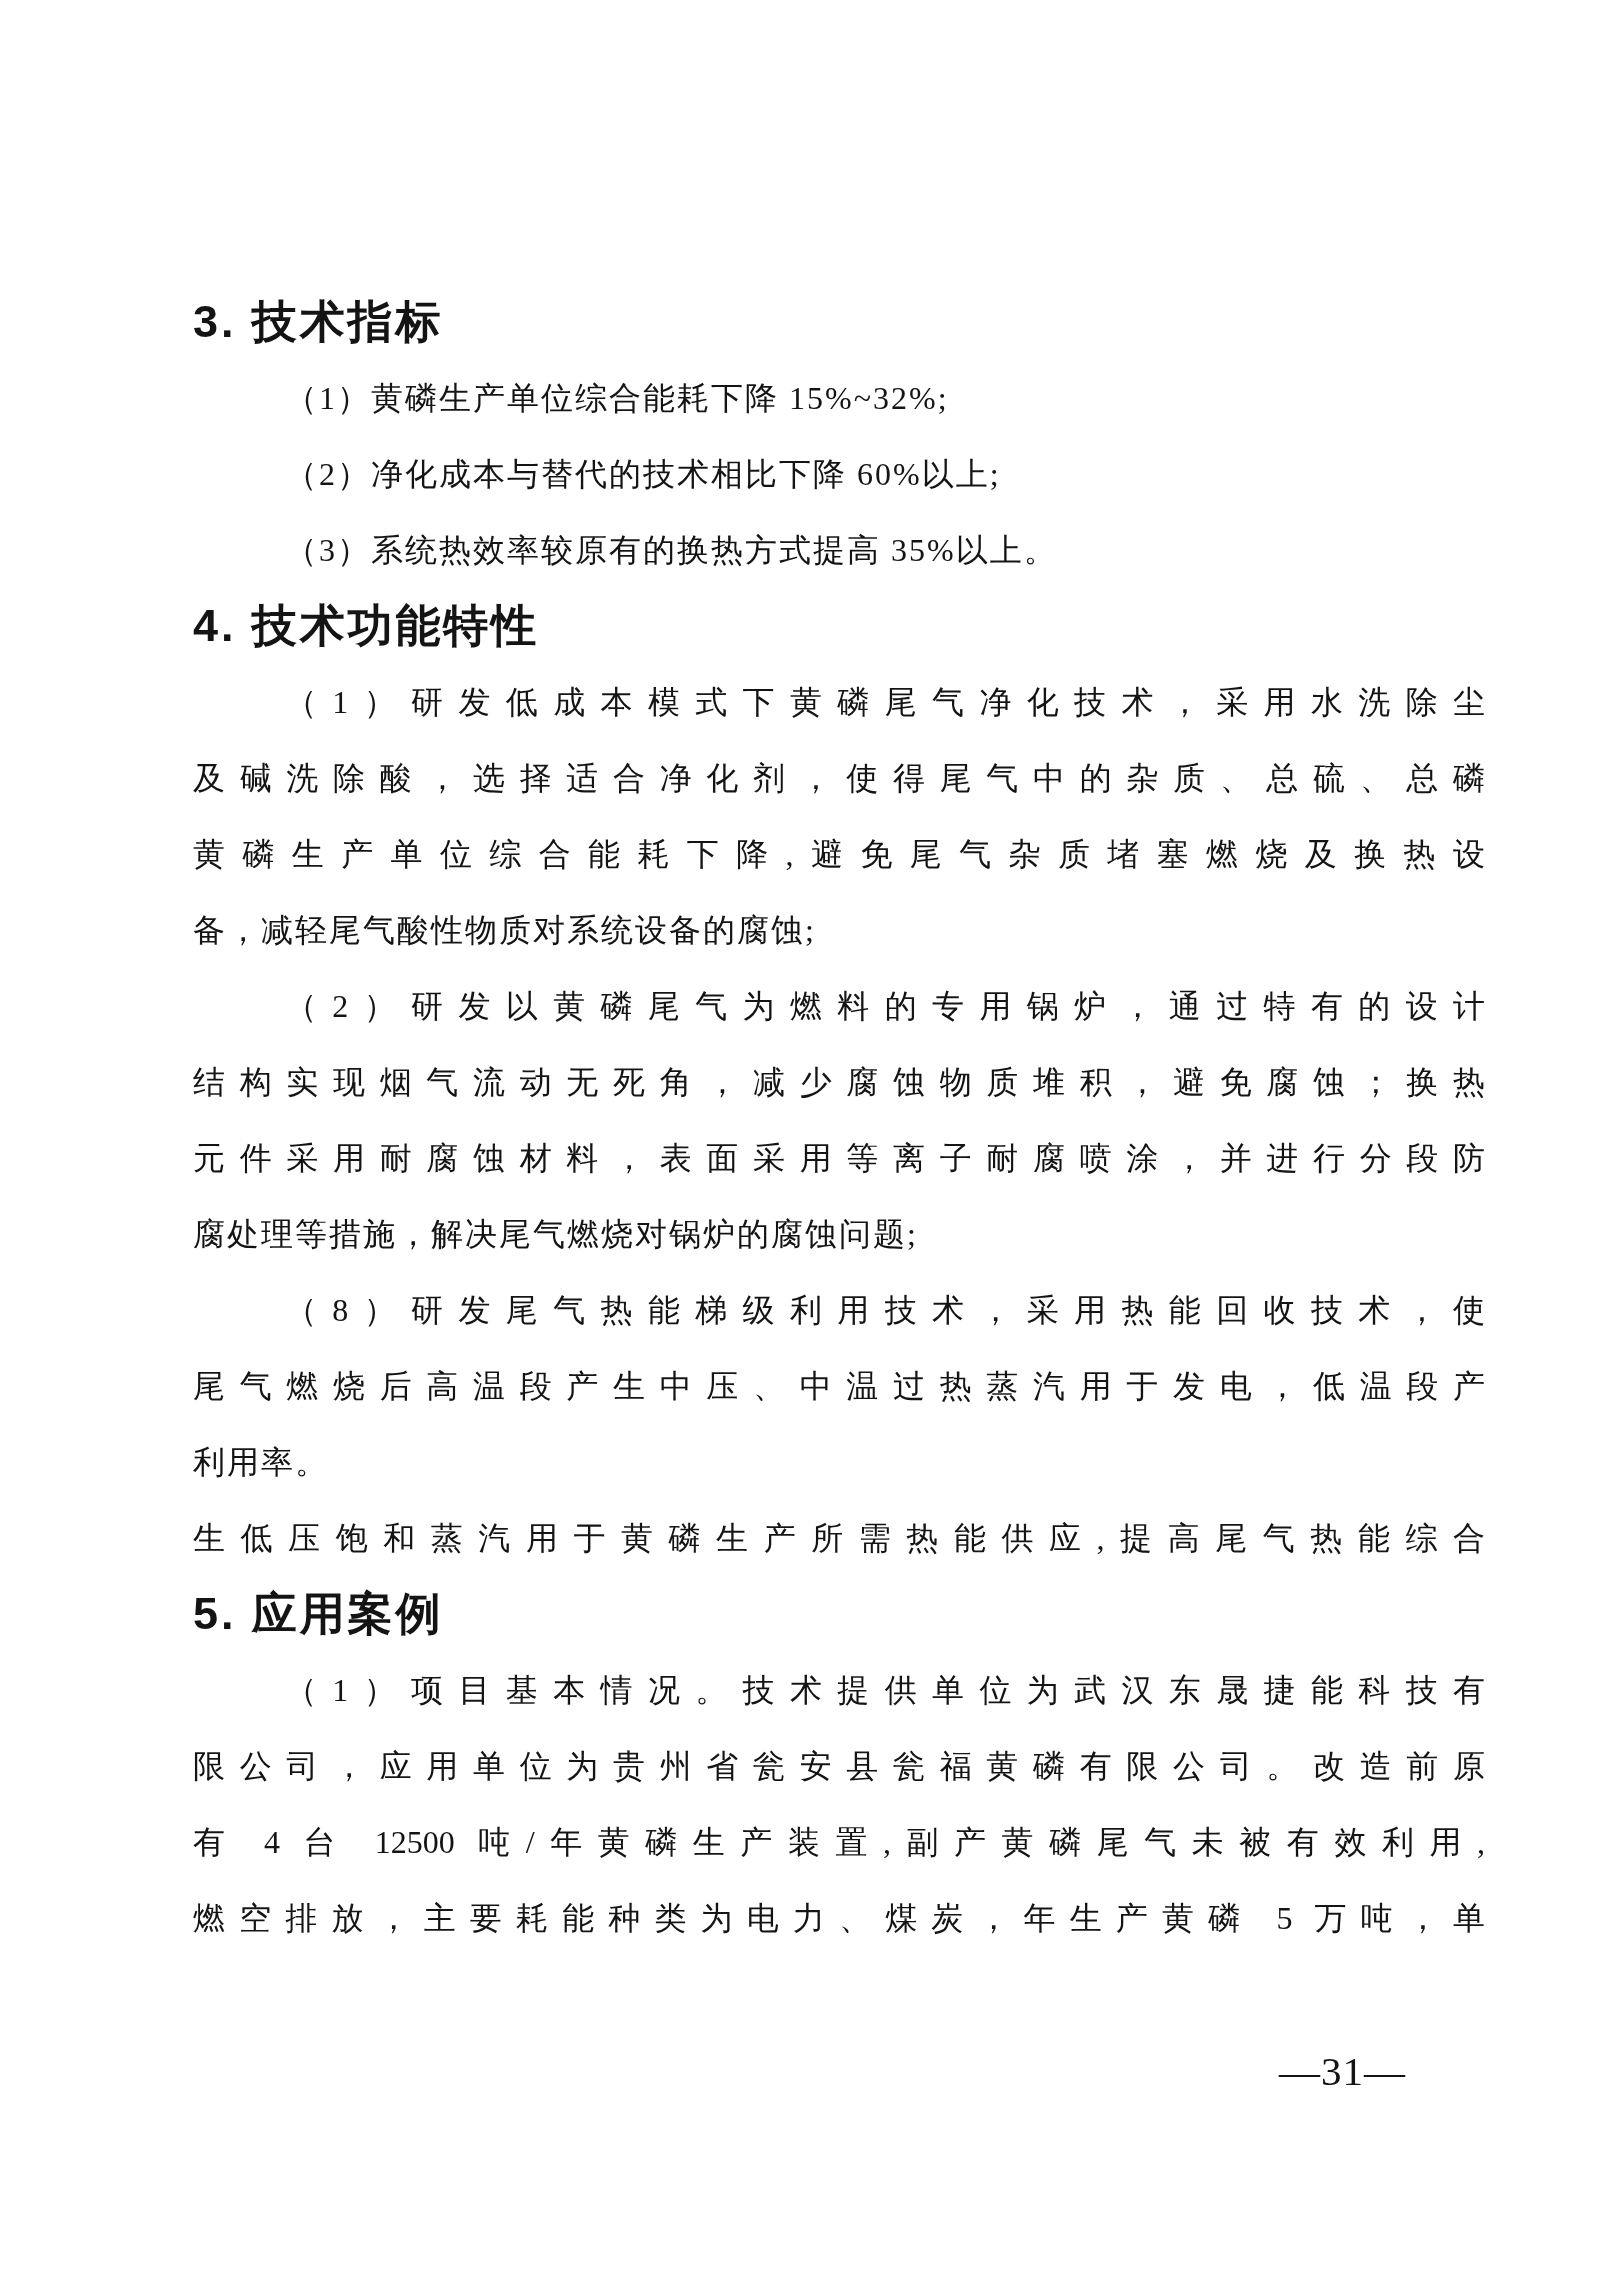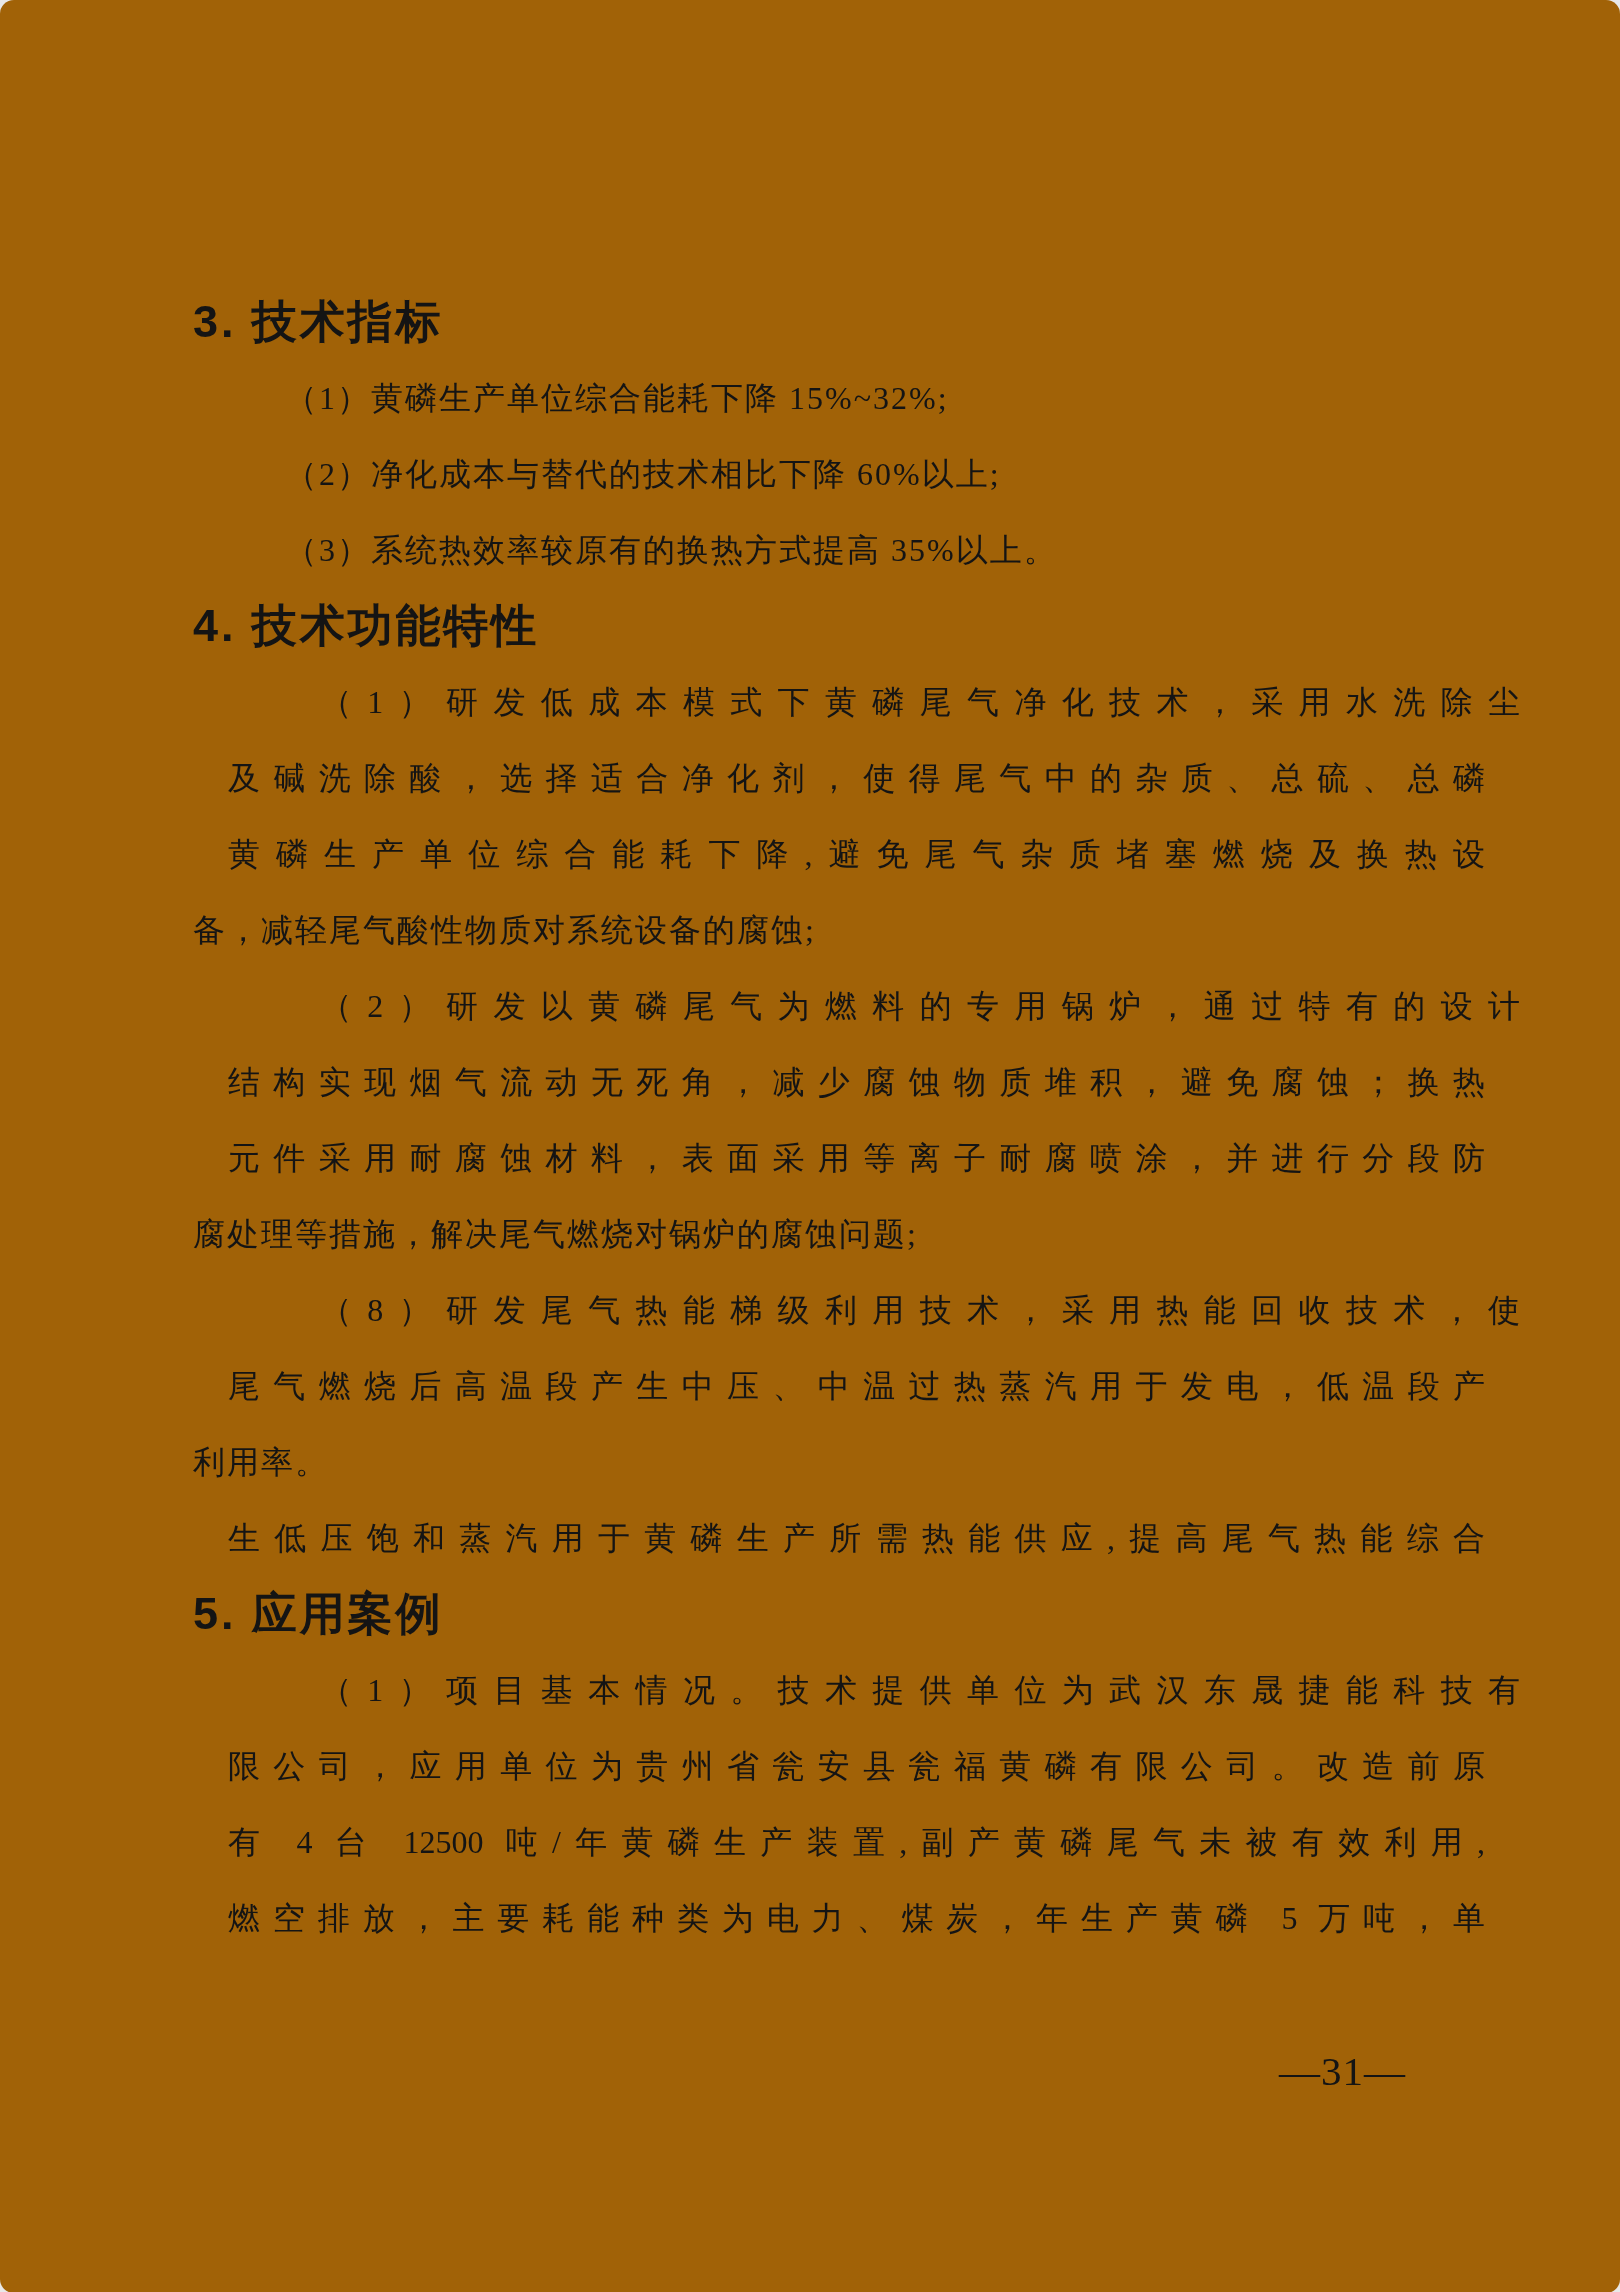--- a/index.html
+++ b/index.html
@@ -5,24 +5,23 @@
   html, body {
     margin: 0;
     padding: 0;
     background: #e8e8e8;
   }
   .page {
     position: relative;
     width: 1620px;
     height: 2293px;
     margin: 0 auto;
-    background: #a16207;
+    background: #ffffff;
     color: #141414;
     overflow: hidden;
-    border-radius: 14px;
   }
   .content {
     position: absolute;
     left: 193px;
     top: 284px;
     width: 1292px;
   }
   .line {
     height: 76px;
     line-height: 76px;
@@ -30,21 +29,20 @@
     letter-spacing: 2px;
     font-family: "Liberation Serif", "DejaVu Serif", serif;
     white-space: nowrap;
   }
   .line.just {
     white-space: normal;
     text-align: justify;
     text-align-last: justify;
     text-justify: inter-character;
     letter-spacing: 0;
-    margin-left: 35px;
   }
   .line.indent {
     padding-left: 92px;
     width: 1200px;
   }
   .line.heading {
     font-family: "Liberation Sans", "DejaVu Sans", sans-serif;
     font-weight: 700;
     font-size: 45px;
     letter-spacing: 2.9px;

